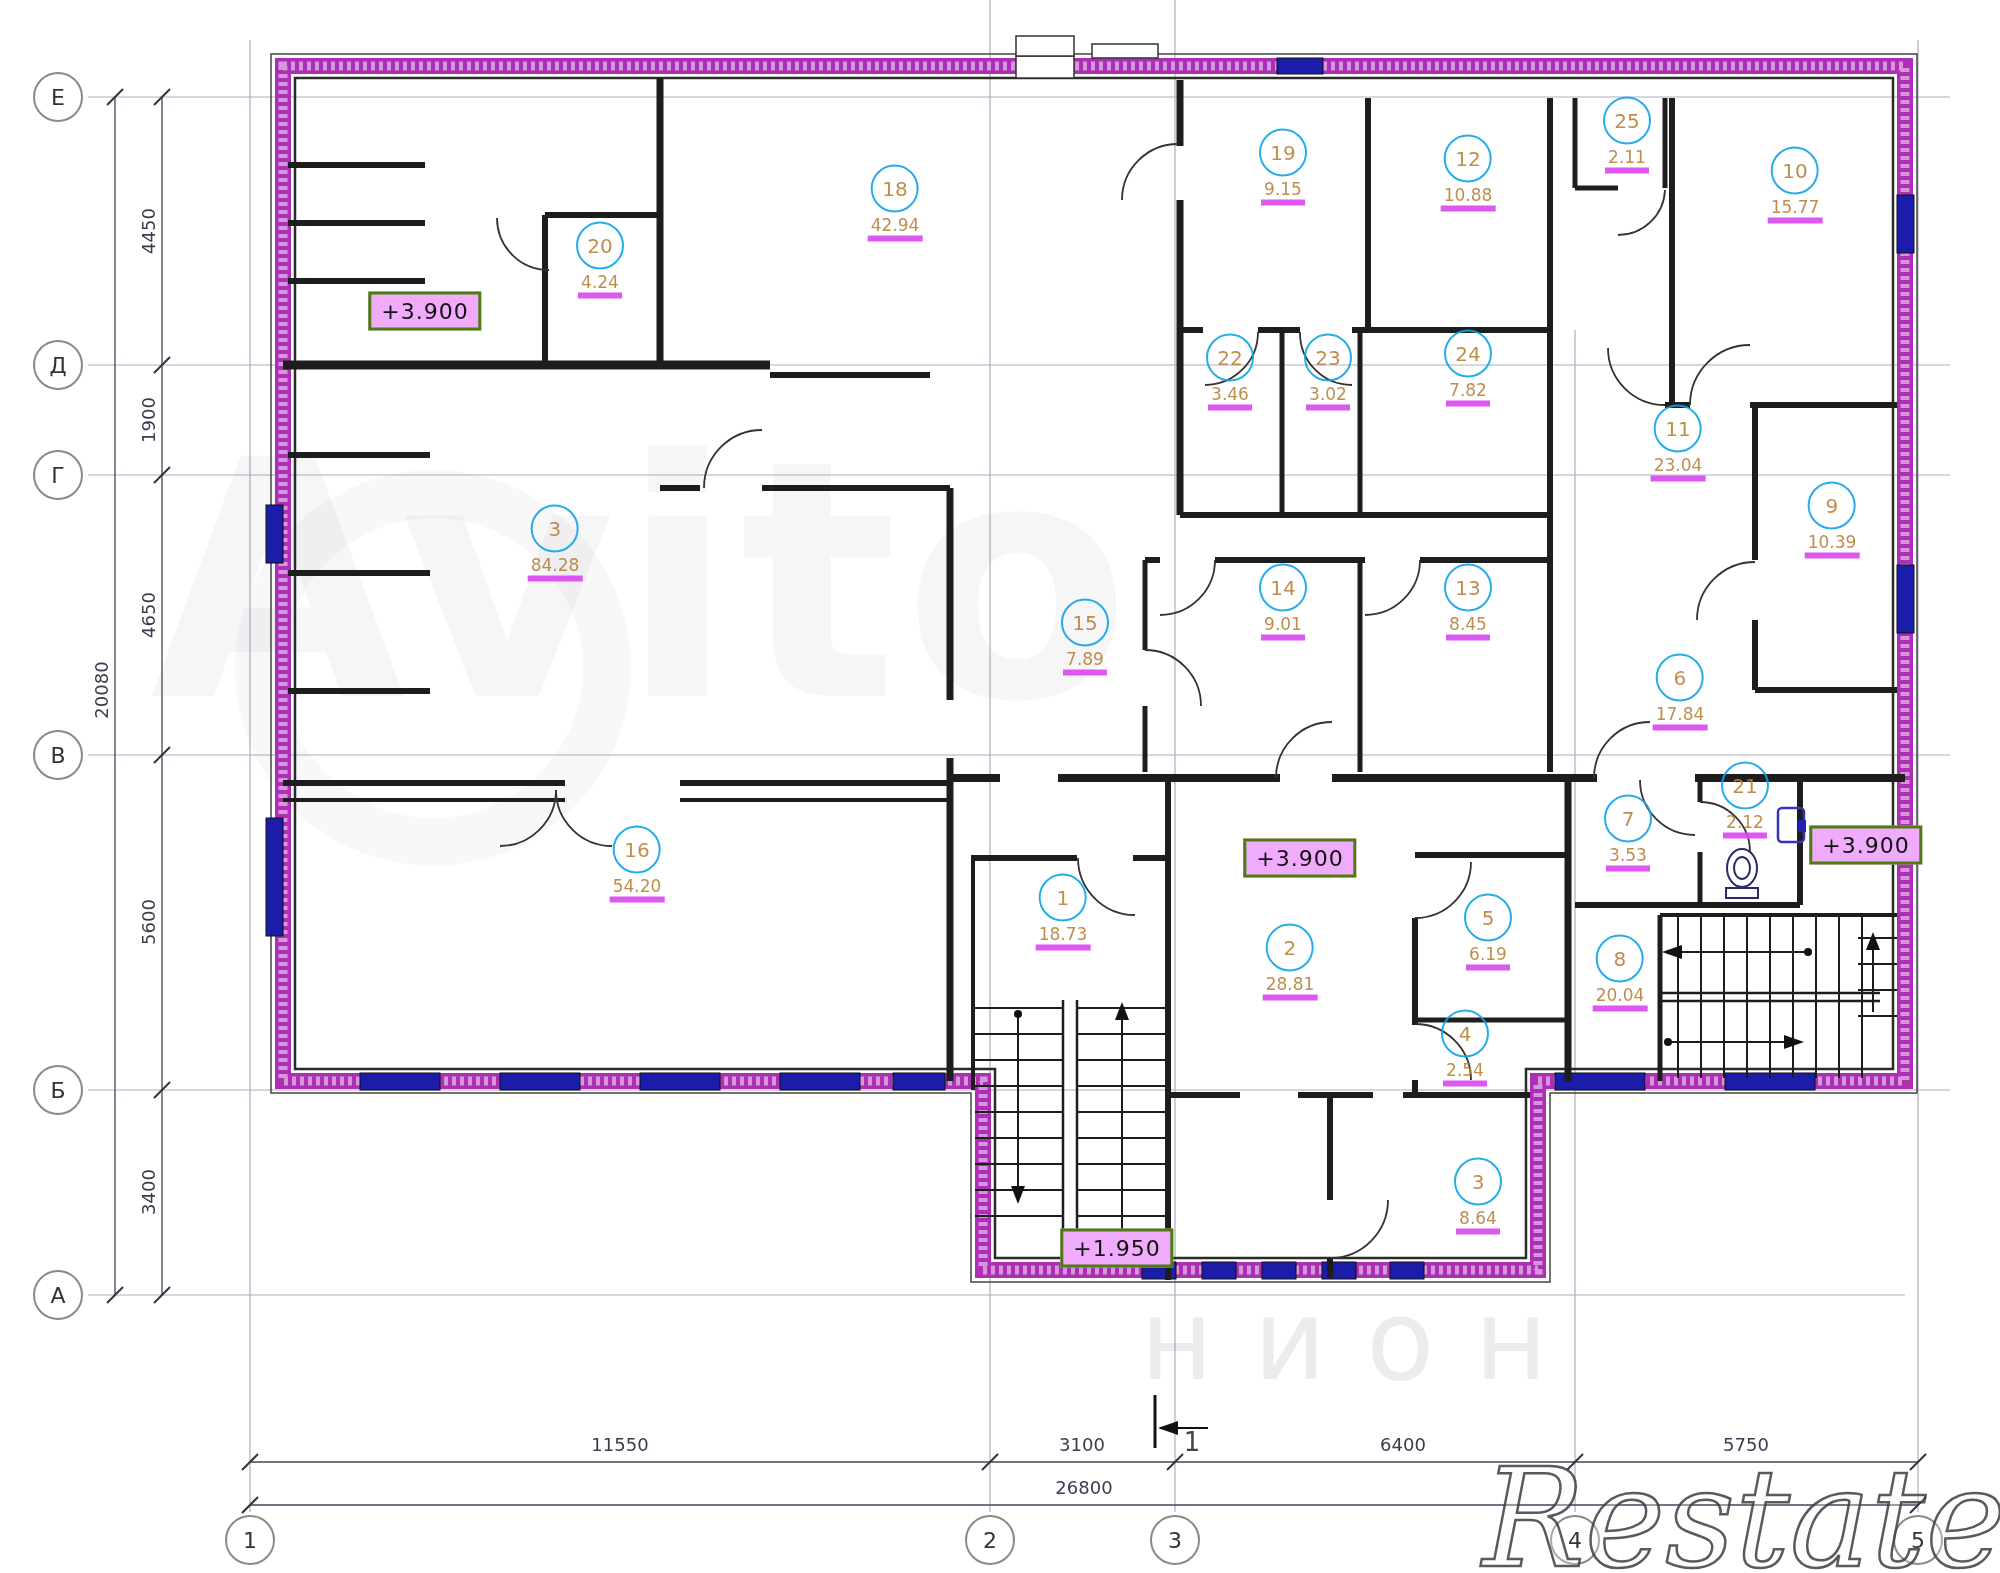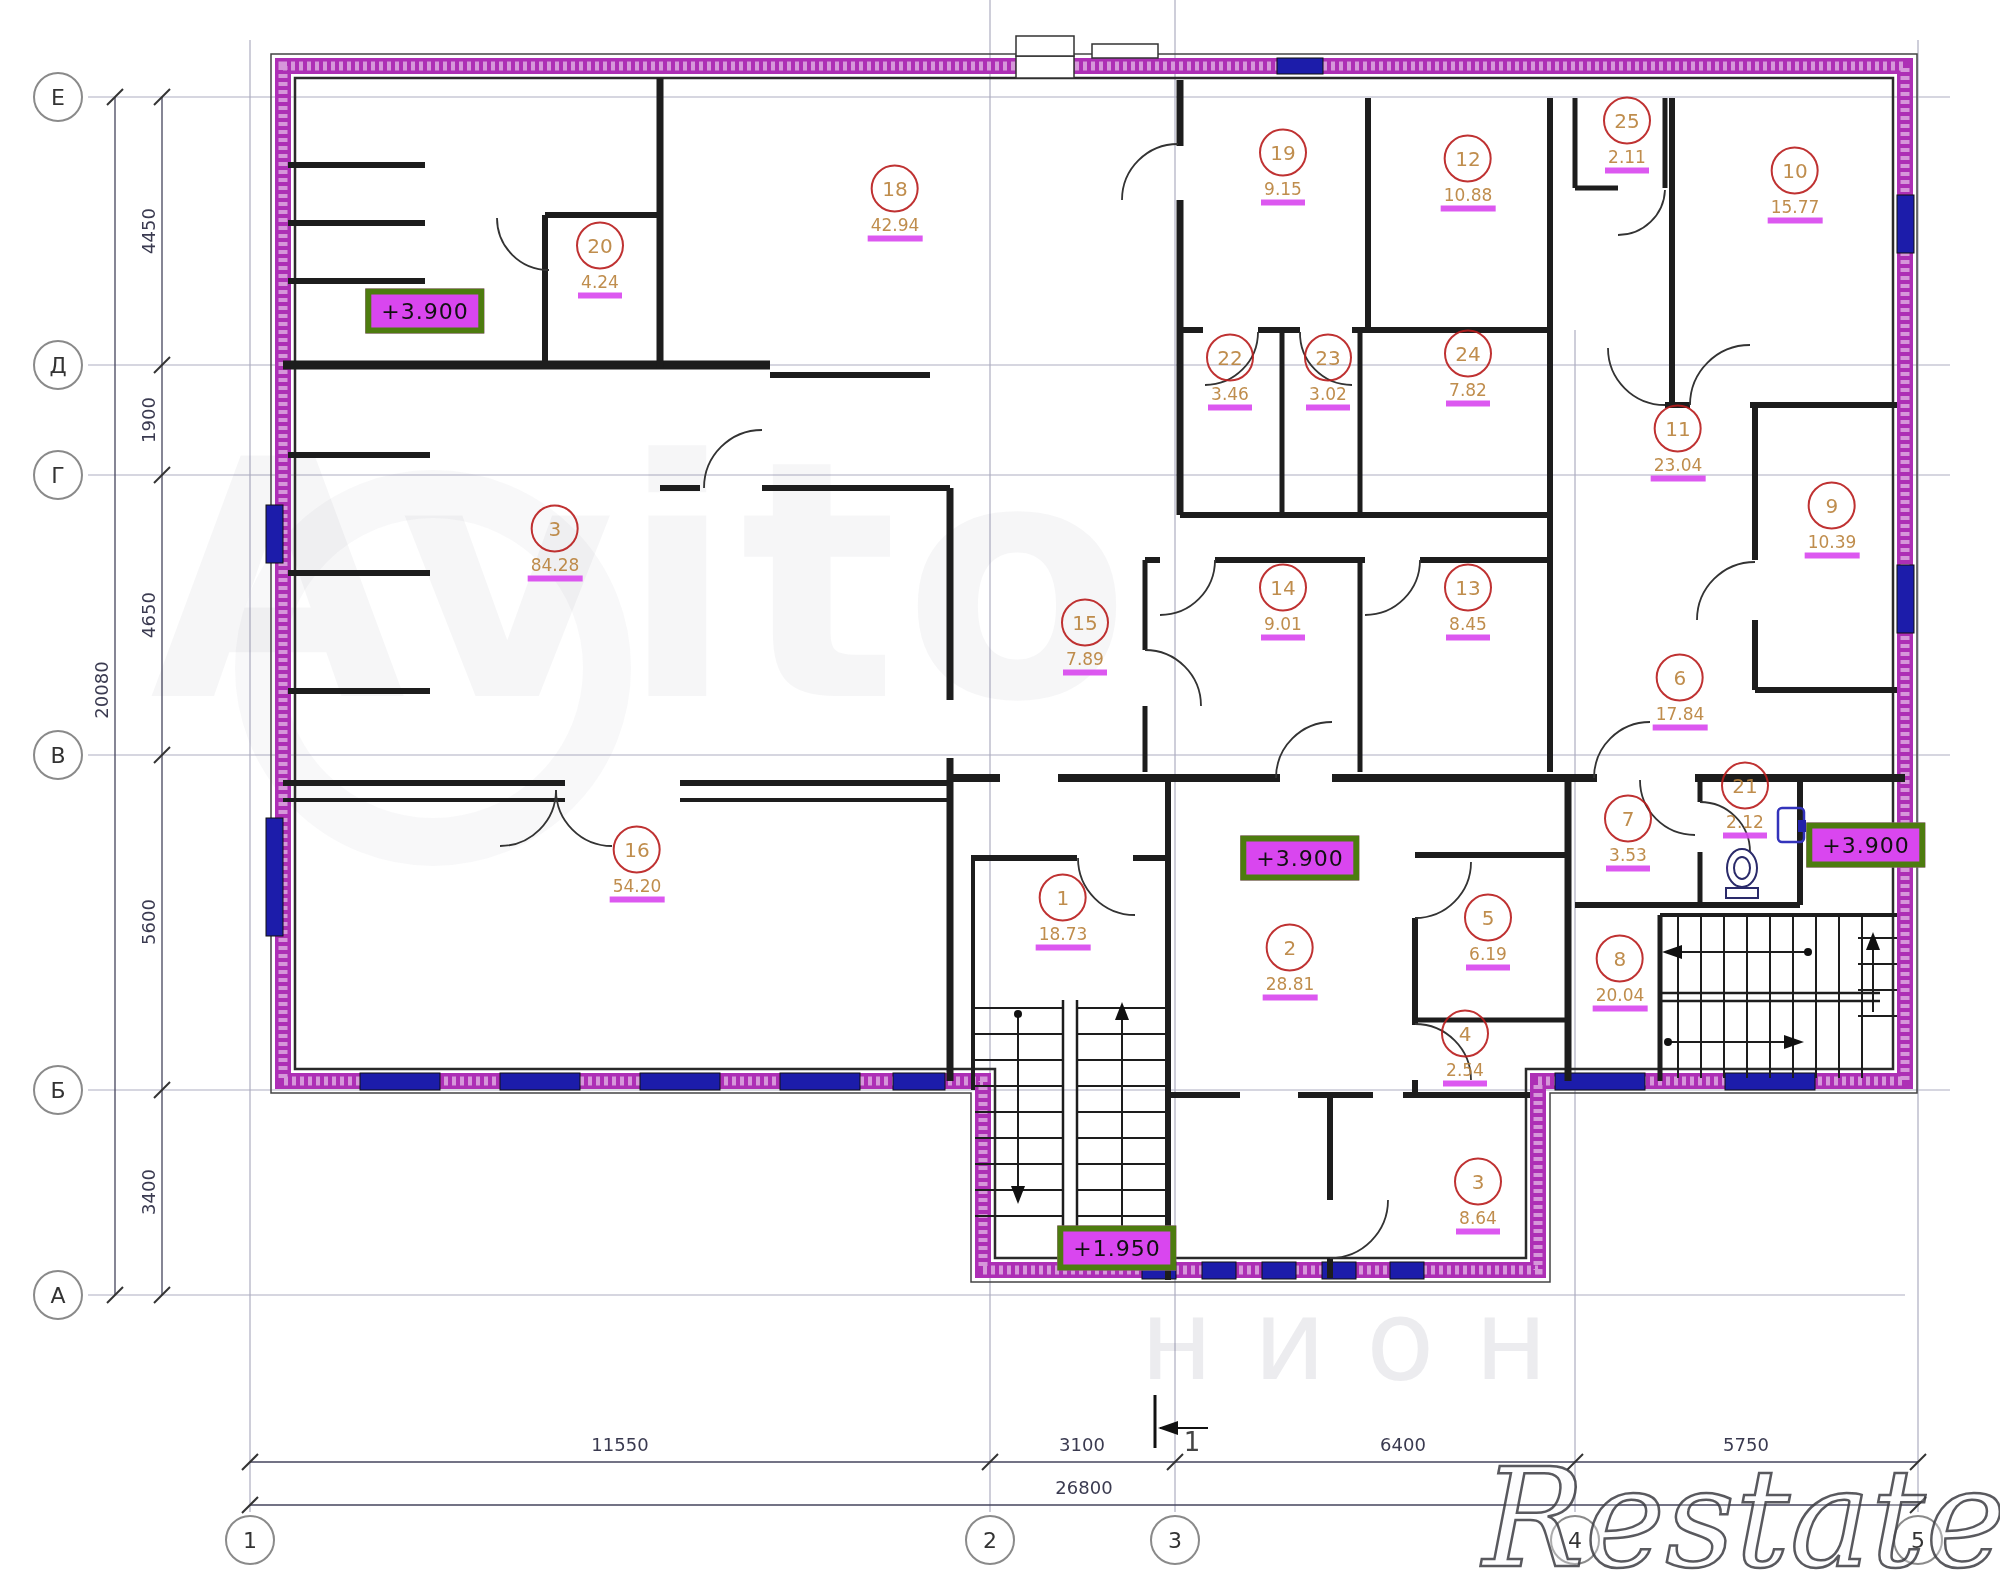--- a/index.html
+++ b/index.html
@@ -10,33 +10,33 @@
   .wm-ring{position:absolute;left:235px;top:470px;width:300px;height:300px;border-radius:50%;
            border:48px solid rgba(100,100,125,0.045);z-index:0;}
   .wm-nion{position:absolute;left:1140px;top:1275px;font-size:112px;font-weight:normal;
            color:rgba(110,110,130,0.13);letter-spacing:40px;z-index:0;}
   .wm-restate{position:absolute;right:-6px;bottom:-14px;font-family:"DejaVu Serif",serif;
               font-style:italic;font-size:136px;color:rgba(250,250,252,0.30);
               -webkit-text-stroke:2.5px rgba(60,60,66,0.85);z-index:9;line-height:1;}
   svg.plan{position:absolute;left:0;top:0;z-index:1;}
   .layer{position:absolute;left:0;top:0;width:100%;height:100%;z-index:2;pointer-events:none;}
   .room-label{position:absolute;transform:translate(-50%,-50%);text-align:center;opacity:.9;}
-  .room-circle{width:44px;height:44px;border:2px solid #b91c1c;border-radius:50%;margin:0 auto;
+  .room-circle{width:44px;height:44px;border:2px solid #0ea5e9;border-radius:50%;margin:0 auto;
                display:flex;align-items:center;justify-content:center;font-size:20px;color:#b9813a;
                background:transparent;}
   .room-area{margin-top:2px;font-size:17px;color:#b9813a;border-bottom:6px solid #d946ef;
              padding:0 3px 1px 3px;display:inline-block;}
   .axis-circle{position:absolute;width:46px;height:46px;border:2px solid #8a8a8a;border-radius:50%;
                background:#fff;display:flex;align-items:center;justify-content:center;
                font-size:22px;color:#333;transform:translate(-50%,-50%);}
   .dim-text{position:absolute;font-size:18px;color:#3a3a50;transform:translate(-50%,-100%);
             white-space:nowrap;}
   .dim-text-v{position:absolute;font-size:18px;color:#3a3a50;transform:translate(-50%,-50%) rotate(-90deg);
             white-space:nowrap;}
-  .elev-box{position:absolute;transform:translate(-50%,-50%);background:#d946ef;border:6px solid #4d7c0f;
+  .elev-box{position:absolute;transform:translate(-50%,-50%);background:#f0abfc;border:3px solid #4d7c0f;
             padding:4px 10px;font-size:22px;color:#111;letter-spacing:1px;white-space:nowrap;}
   .section-label{position:absolute;font-size:26px;color:#444;transform:translate(-50%,-50%);}
 </style>
 </head>
 <body>
 
 <div class="canvas">
 
   <div class="wm-avito">Avito</div>
   <div class="wm-ring"></div>

